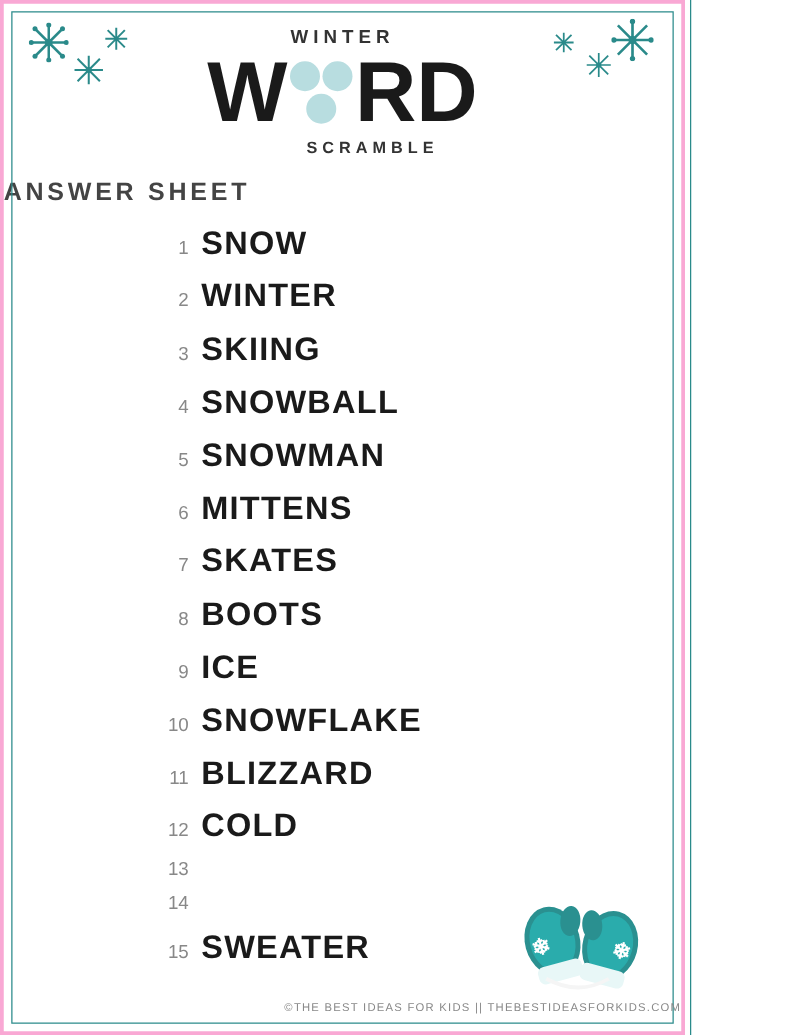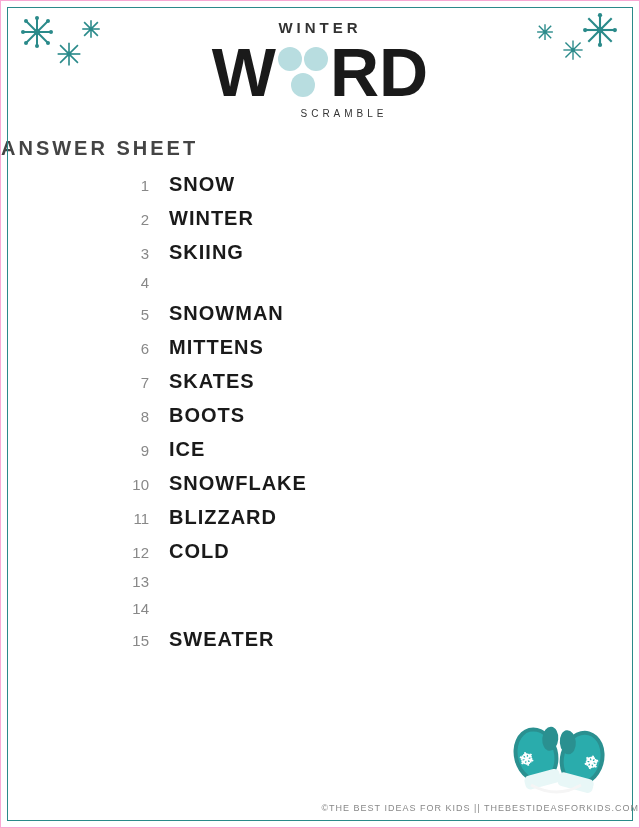--- a/index.html
+++ b/index.html
@@ -6,25 +6,25 @@
 
     body {
       width: 640px;
       height: 828px;
       background: #fff;
       font-family: Arial, sans-serif;
       overflow: hidden;
     }
 
     .page {
-      width: 640px;
+      width: 548px;
       height: 828px;
       background: #fff;
       position: relative;
-      border: 1px solid #f9a8d4;
+      border: 3px solid #f9a8d4;
       outline: 1px solid #2a8a8a;
       outline-offset: 4px;
     }
 
     
     .page::before {
       content: '';
       position: absolute;
       top: 6px; left: 6px; right: 6px; bottom: 6px;
       border: 1.5px solid #2a8a8a;
@@ -99,22 +99,22 @@
 
     .letter-d {
       font-size: 68px;
       font-weight: 900;
       color: #1a1a1a;
       font-family: Impact, Arial, sans-serif;
       line-height: 1;
     }
 
     .title-scramble {
-      font-size: 10px;
-      font-weight: 400;
+      font-size: 13px;
+      font-weight: 700;
       letter-spacing: 4px;
       color: #333;
       margin-top: 2px;
       padding-left: 48px;
     }
 
     
     .snowflake {
       position: absolute;
       color: #2a8a8a;
@@ -150,26 +150,25 @@
     .word-number {
       font-size: 15px;
       color: #888;
       width: 28px;
       text-align: right;
       margin-right: 10px;
       font-family: Arial, sans-serif;
     }
 
     .word-text {
-      font-size: 20px;
+      font-size: 26px;
       font-weight: 900;
       color: #1a1a1a;
       letter-spacing: 1px;
       font-family: Impact, Arial Black, sans-serif;
-      margin-left: 10px;
     }
 
     
     .footer {
       position: absolute;
       bottom: 14px;
       left: 0;
       right: 0;
       text-align: right;
       font-size: 9px;
@@ -296,20 +295,21 @@
       <li class="word-item">
         <span class="word-number">2</span>
         <span class="word-text">WINTER</span>
       </li>
       <li class="word-item">
         <span class="word-number">3</span>
         <span class="word-text">SKIING</span>
       </li>
       <li class="word-item">
         <span class="word-number">4</span>
+        <span class="word-text">SNOWBALL</span>
       </li>
       <li class="word-item">
         <span class="word-number">5</span>
         <span class="word-text">SNOWMAN</span>
       </li>
       <li class="word-item">
         <span class="word-number">6</span>
         <span class="word-text">MITTENS</span>
       </li>
       <li class="word-item">

